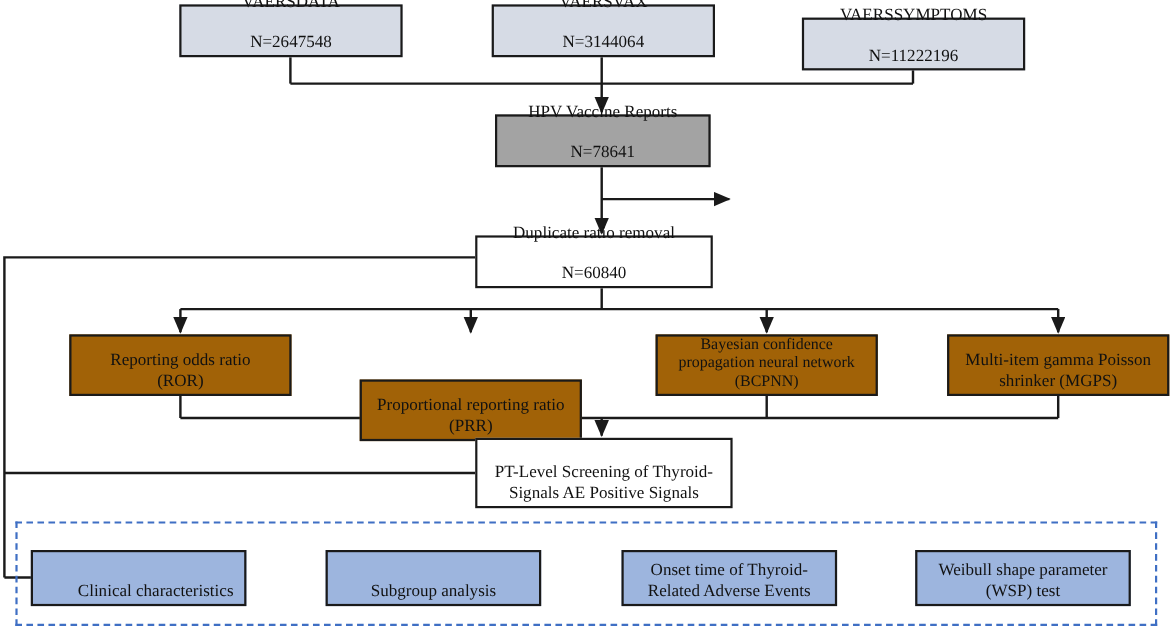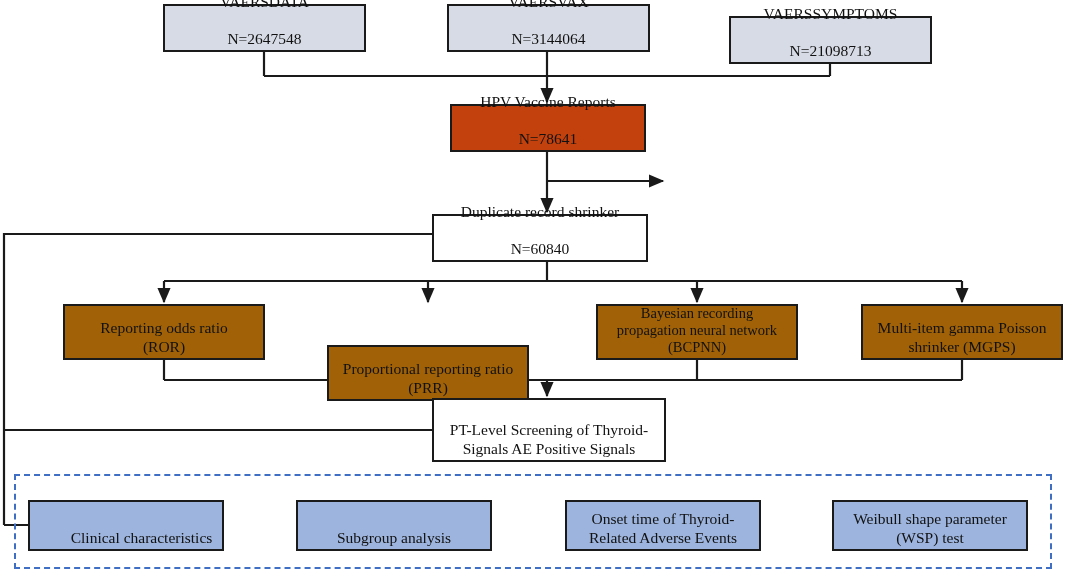--- a/index.html
+++ b/index.html
@@ -32,21 +32,21 @@
     justify-content: center;
     text-align: center;
     line-height: 1.18;
     color: #111111;
     font-size: 15.5px;
     padding: 2px 5px;
     white-space: pre-line;
     z-index: 2;
   }
   .node.source    { background: #d6dbe5; }
-  .node.hpv       { background: #c2410c; }
+  .node.hpv       { background: #a3a3a3; }
   .node.dup       { background: #f8ccae; }
   .node.plain     { background: #ffffff; }
   .node.method    { background: #a16207; }
   .node.analysis  { background: #9db5de; }
   .dashed-group {
     position: absolute;
     box-sizing: border-box;
     border: 2.5px dashed #3f6fc4;
     background: transparent;
     z-index: 1;
@@ -105,51 +105,51 @@
   <div class="node source" style="left:447px; top:4px; width:203px; height:48px;">
     <span>
       <span>VAERSVAX</span><br>
       <span>N=3144064</span>
     </span>
   </div>
 
   <div class="node source" style="left:729px; top:4px; width:203px; height:48px;margin-top:12px;">
     <span>
       <span>VAERSSYMPTOMS</span><br>
-      <span>N=21098713</span>
+      <span>N=11222196</span>
     </span>
   </div>
 
   <div class="node hpv" style="left:450px; top:104px; width:196px; height:48px;">
     <span>
       <span>HPV Vaccine Reports</span><br>
       <span>N=78641</span>
     </span>
   </div>
 
 
   <div class="node plain" style="left:432px; top:214px; width:216px; height:48px;">
     <span>
-      <span>Duplicate record shrinker</span><br>
+      <span>Duplicate ratio removal</span><br>
       <span>N=60840</span>
     </span>
   </div>
 
   <div class="node method" style="left:63px; top:304px; width:202px; height:56px;">
     <span>Reporting odds ratio
 (ROR)</span>
   </div>
 
   <div class="node method" style="left:327px; top:304px; width:202px; height:56px;margin-top:41px;">
     <span>Proportional reporting ratio
 (PRR)</span>
   </div>
 
   <div class="node method" style="left:596px; top:304px; width:202px; height:56px; font-size:14.5px;">
-    <span>Bayesian recording
+    <span>Bayesian confidence
 propagation neural network
 (BCPNN)</span>
   </div>
 
   <div class="node method" style="left:861px; top:304px; width:202px; height:56px;">
     <span>Multi-item gamma Poisson
 shrinker (MGPS)</span>
   </div>
 
   <div class="node plain" style="left:432px; top:398px; width:234px; height:64px;">

